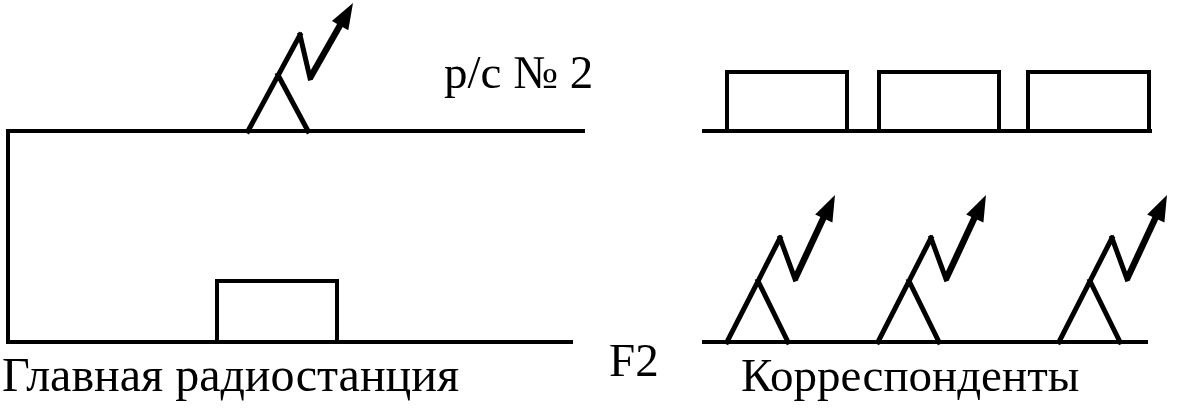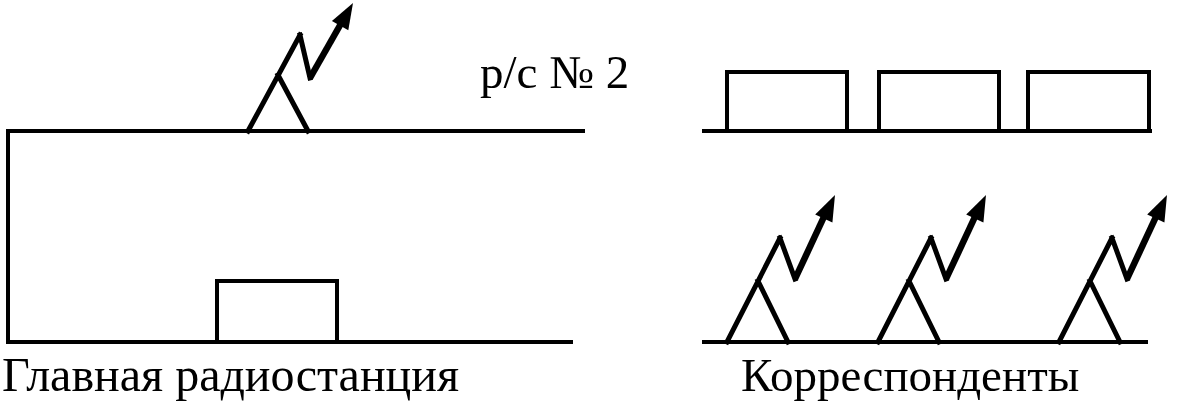--- a/index.html
+++ b/index.html
@@ -22,21 +22,21 @@
     width: 1183px;
     height: 419px;
   }
   .lbl {
     position: absolute;
     color: #000000;
     line-height: 1;
     white-space: nowrap;
     user-select: none;
   }
-  .lbl-callsign   { left: 444px; top: 49px;  font-size: 47px; margin-left: 36px; }
+  .lbl-callsign   { left: 444px; top: 49px;  font-size: 47px; }
   .lbl-f1         { left: 616px; top: 112px; font-size: 47px; }
   .lbl-f2         { left: 609px; top: 337px; font-size: 47px; }
   .lbl-main       { left: 2px;   top: 351px; font-size: 48px; }
   .lbl-corr       { left: 741px; top: 352px; font-size: 47px; }
   .ink-pulse  { stroke: #000000; stroke-width: 4;   fill: none; shape-rendering: crispEdges; }
   .ink-base   { stroke: #000000; stroke-width: 4;   fill: none; shape-rendering: crispEdges; }
   .ant-line   { stroke: #000000; stroke-width: 5;   fill: none; stroke-linecap: square; }
   .ant-shaft  { stroke: #000000; stroke-width: 6.5; fill: none; stroke-linecap: butt; }
   .ant-head   { fill: #000000; stroke: none; }
 </style>
@@ -79,17 +79,18 @@
       <path class="ink-base" d="M 702 342 L 1148 342"></path>
       <use href="#antenna-shape" transform="translate(727,342)"></use>
       <use href="#antenna-shape" transform="translate(878,342)"></use>
       <use href="#antenna-shape" transform="translate(1059,342)"></use>
     </g>
   </svg>
 
   <div class="lbl lbl-callsign">р/с № 2</div>
 
 
+  <div class="lbl lbl-f2">F2</div>
 
   <div class="lbl lbl-main">Главная радиостанция</div>
 
   <div class="lbl lbl-corr">Корреспонденты</div>
 </div>
 
 </body></html>

